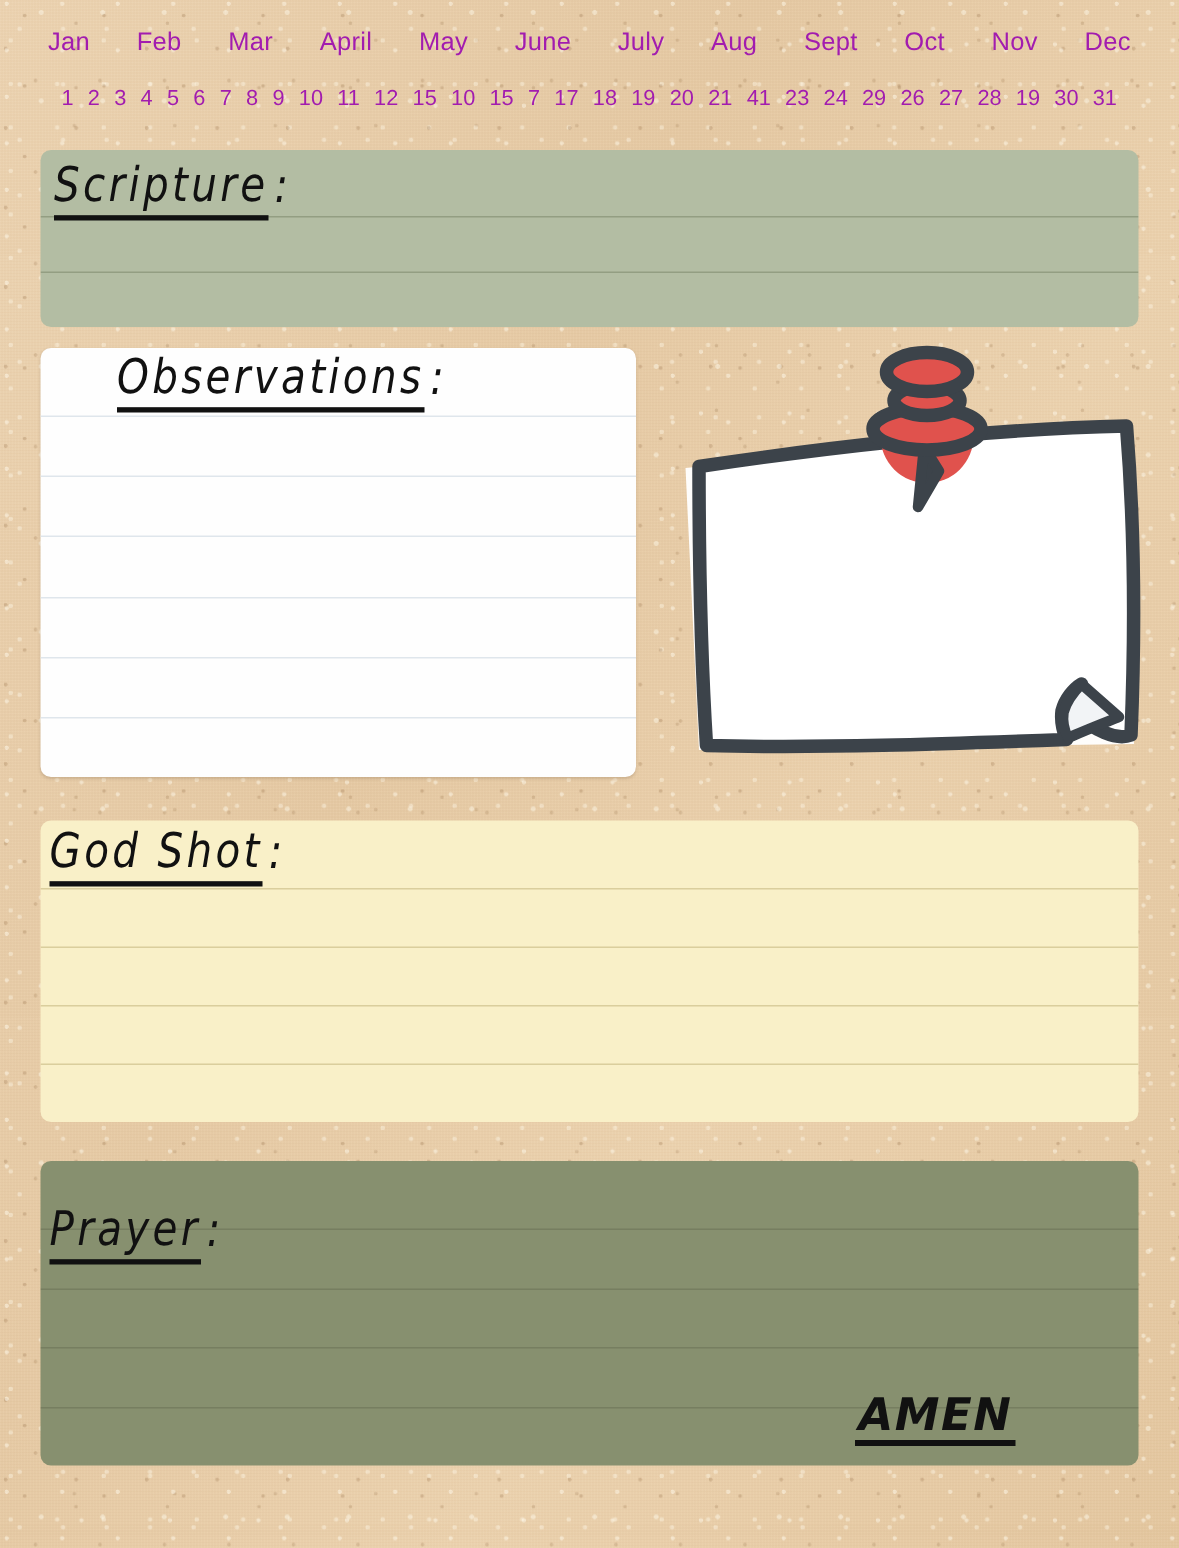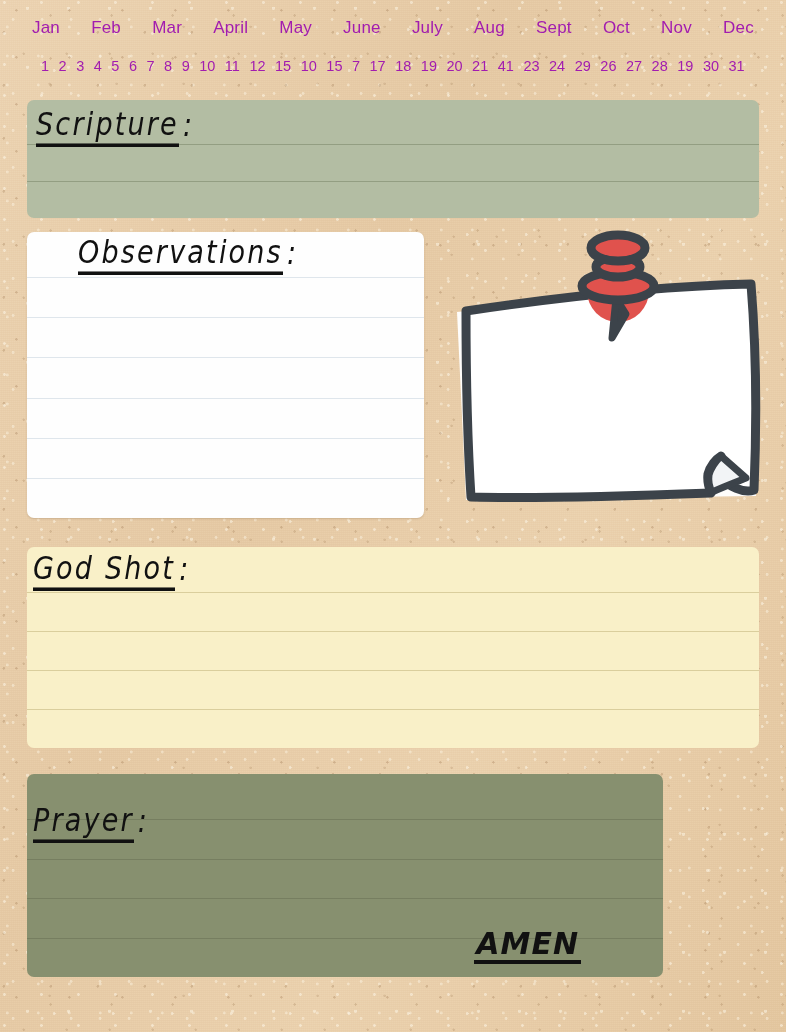--- a/index.html
+++ b/index.html
@@ -141,21 +141,21 @@
     left: 27px; top: 547px;
     width: 732px; height: 201px;
     background-color: #f9f0c8;
   }
   #godshot-panel .rule { background: rgba(196,184,128,.60); }
   #godshot-heading { left: 33px; top: 556px; font-size: 27px; }
 
   
   #prayer-panel {
     left: 27px; top: 774px;
-    width: 636px; height: 203px;
+    width: 732px; height: 203px;
     background-color: #87906f;
   }
   #prayer-panel .rule { background: rgba(104,112,84,.55); }
   #prayer-heading { left: 33px; top: 784px; font-size: 27px; margin-top: 24px; }
 
   #amen {
     position: absolute;
     right: 82px;
     bottom: 13px;
     font-family: "DejaVu Sans", sans-serif;

